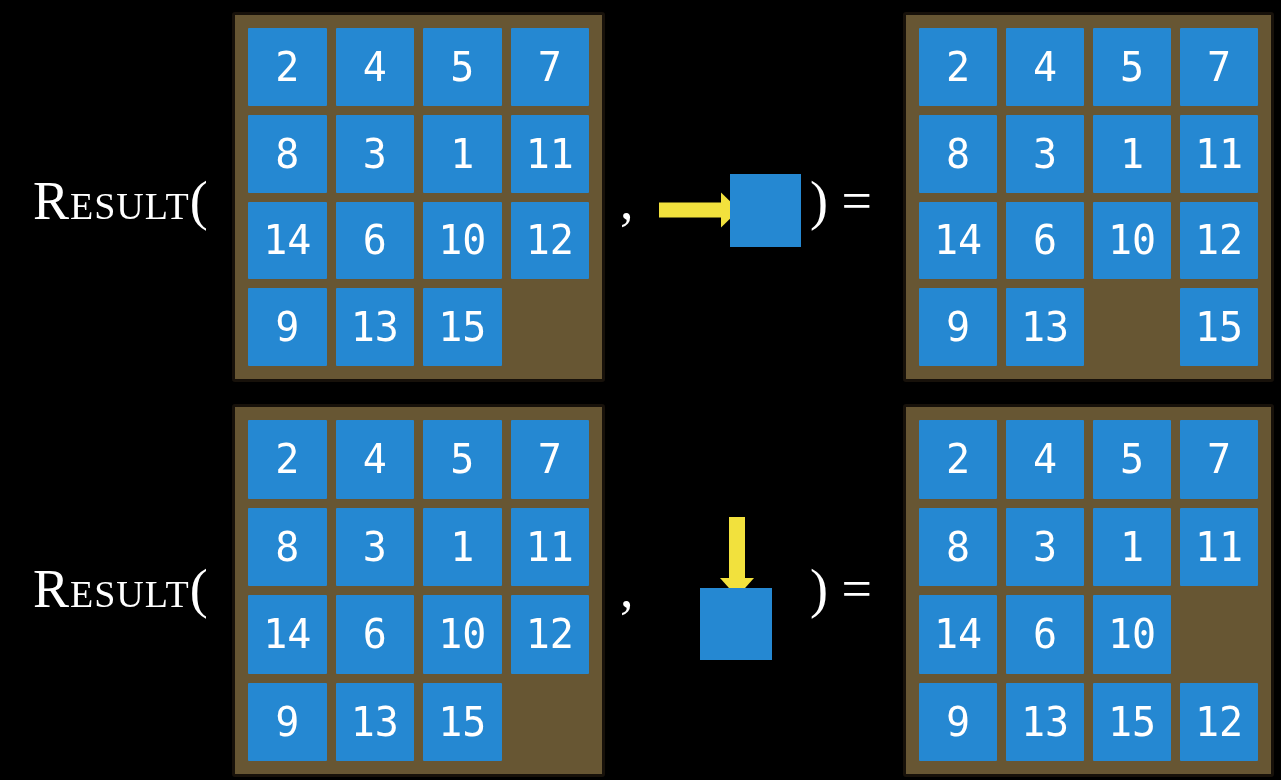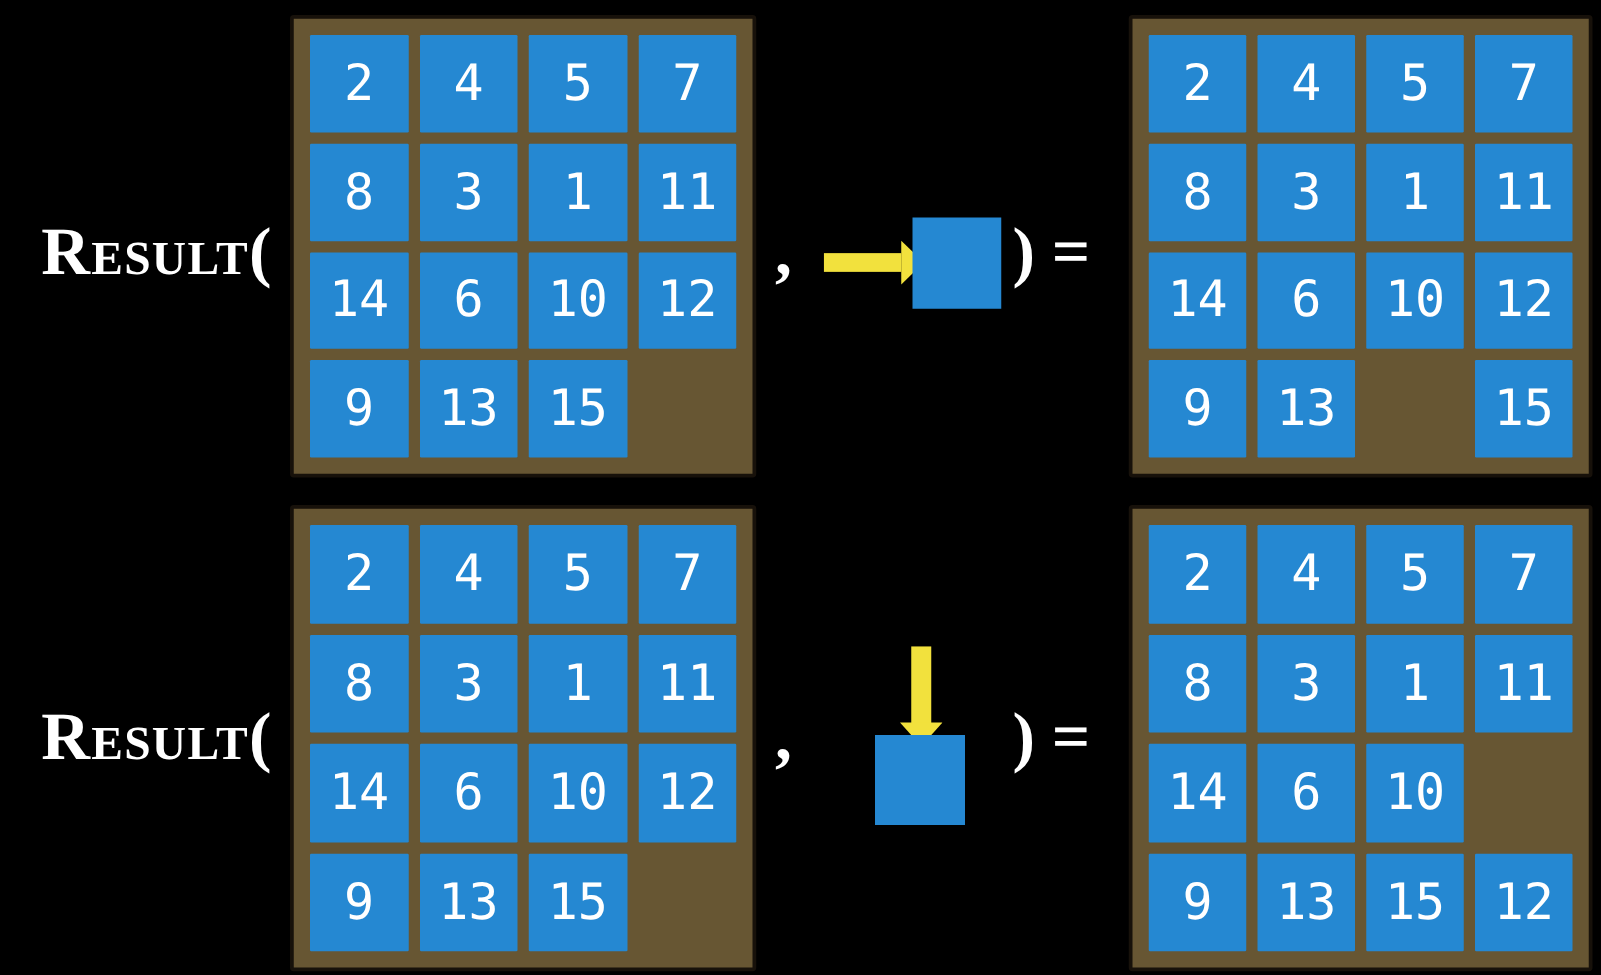--- a/index.html
+++ b/index.html
@@ -10,21 +10,20 @@
     overflow:hidden;
     font-family:"Liberation Serif","DejaVu Serif",serif;
   }
   
   .fn-label, .sym{
     position:absolute;
     color:var(--text,#fff);
     font-size:54px;
     line-height:54px;
     white-space:pre;
-    font-weight:bold;
   }
   .fn-label{font-variant:small-caps;letter-spacing:1px;}
   .l1{left:33px;top:174px;}
   .l2{left:33px;top:562px;}
   .c1{left:620px;top:174px;}
   .c2{left:620px;top:562px;}
   .e1{left:810px;top:174px;}
   .e2{left:810px;top:562px;}
   
   .board{

